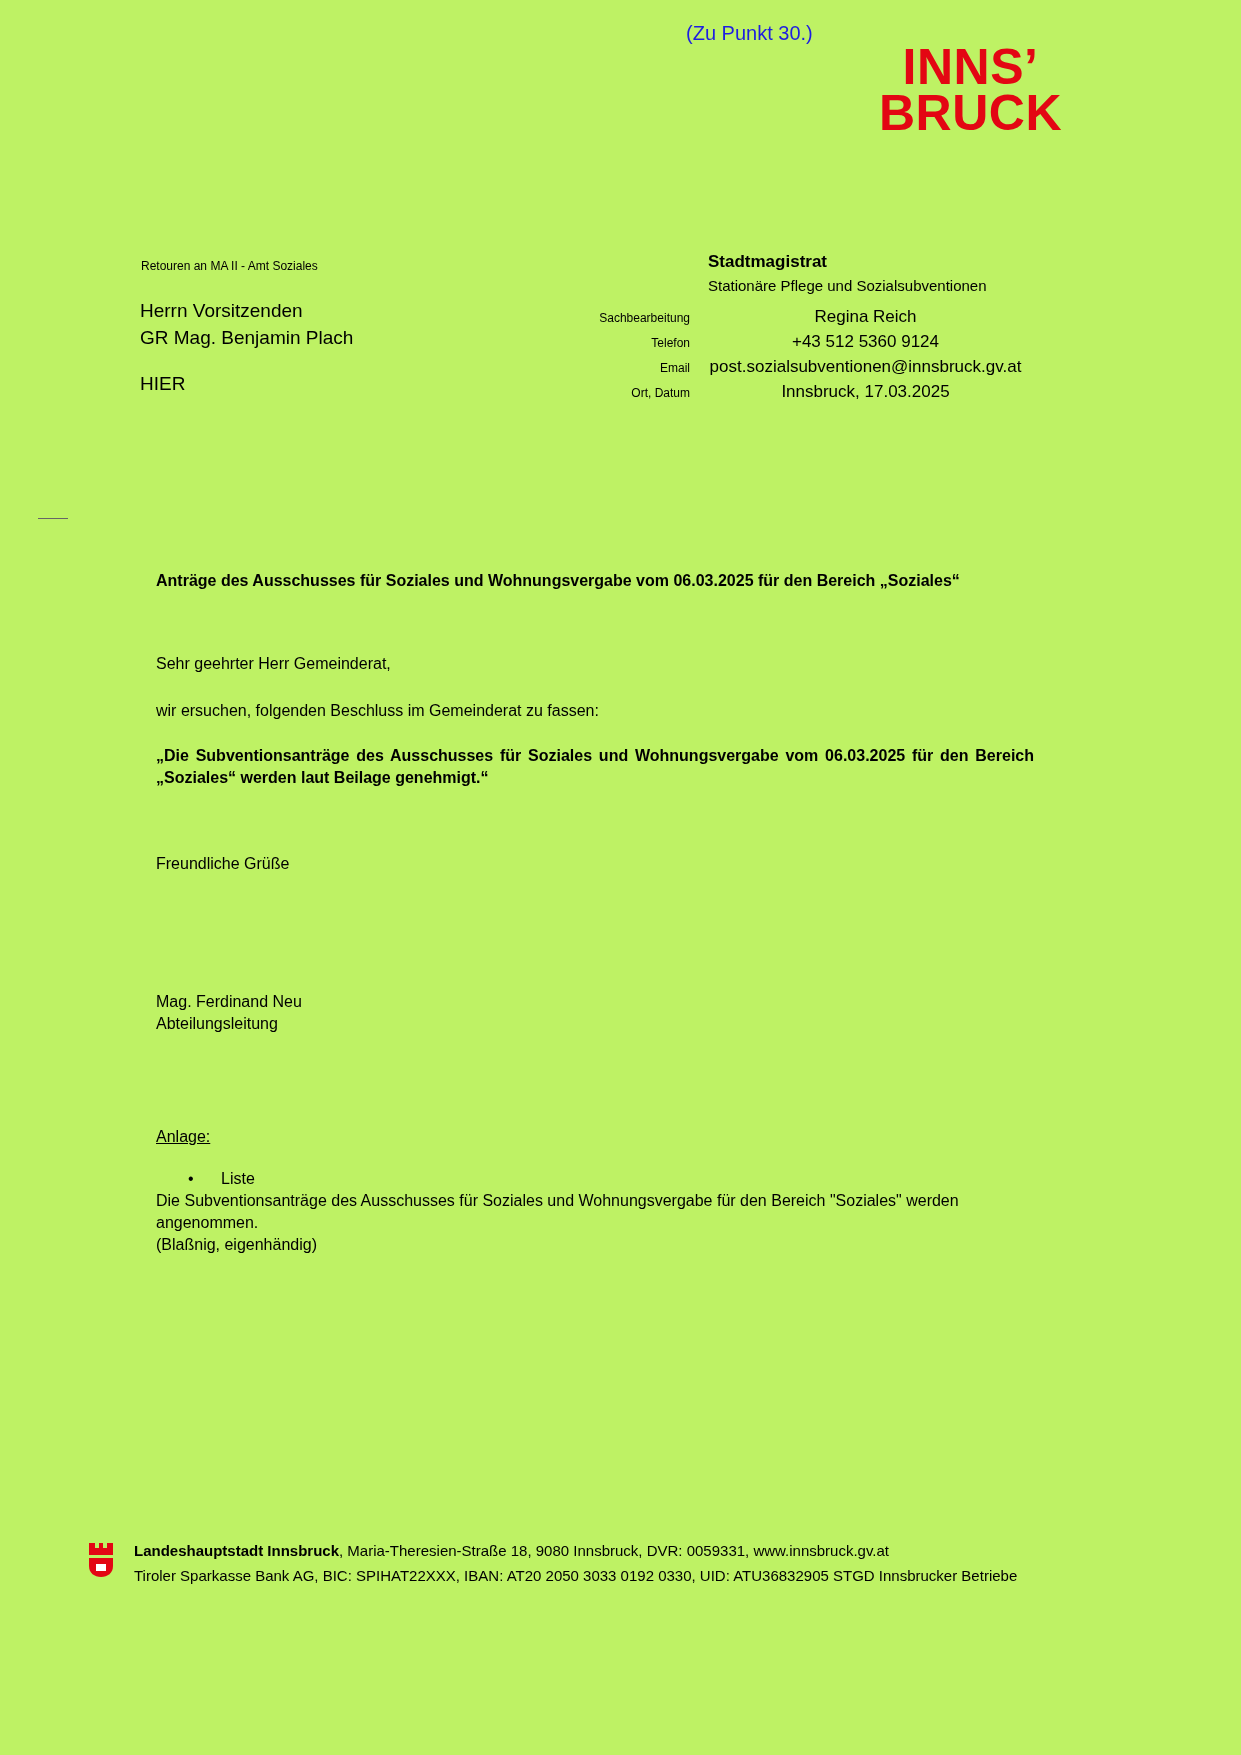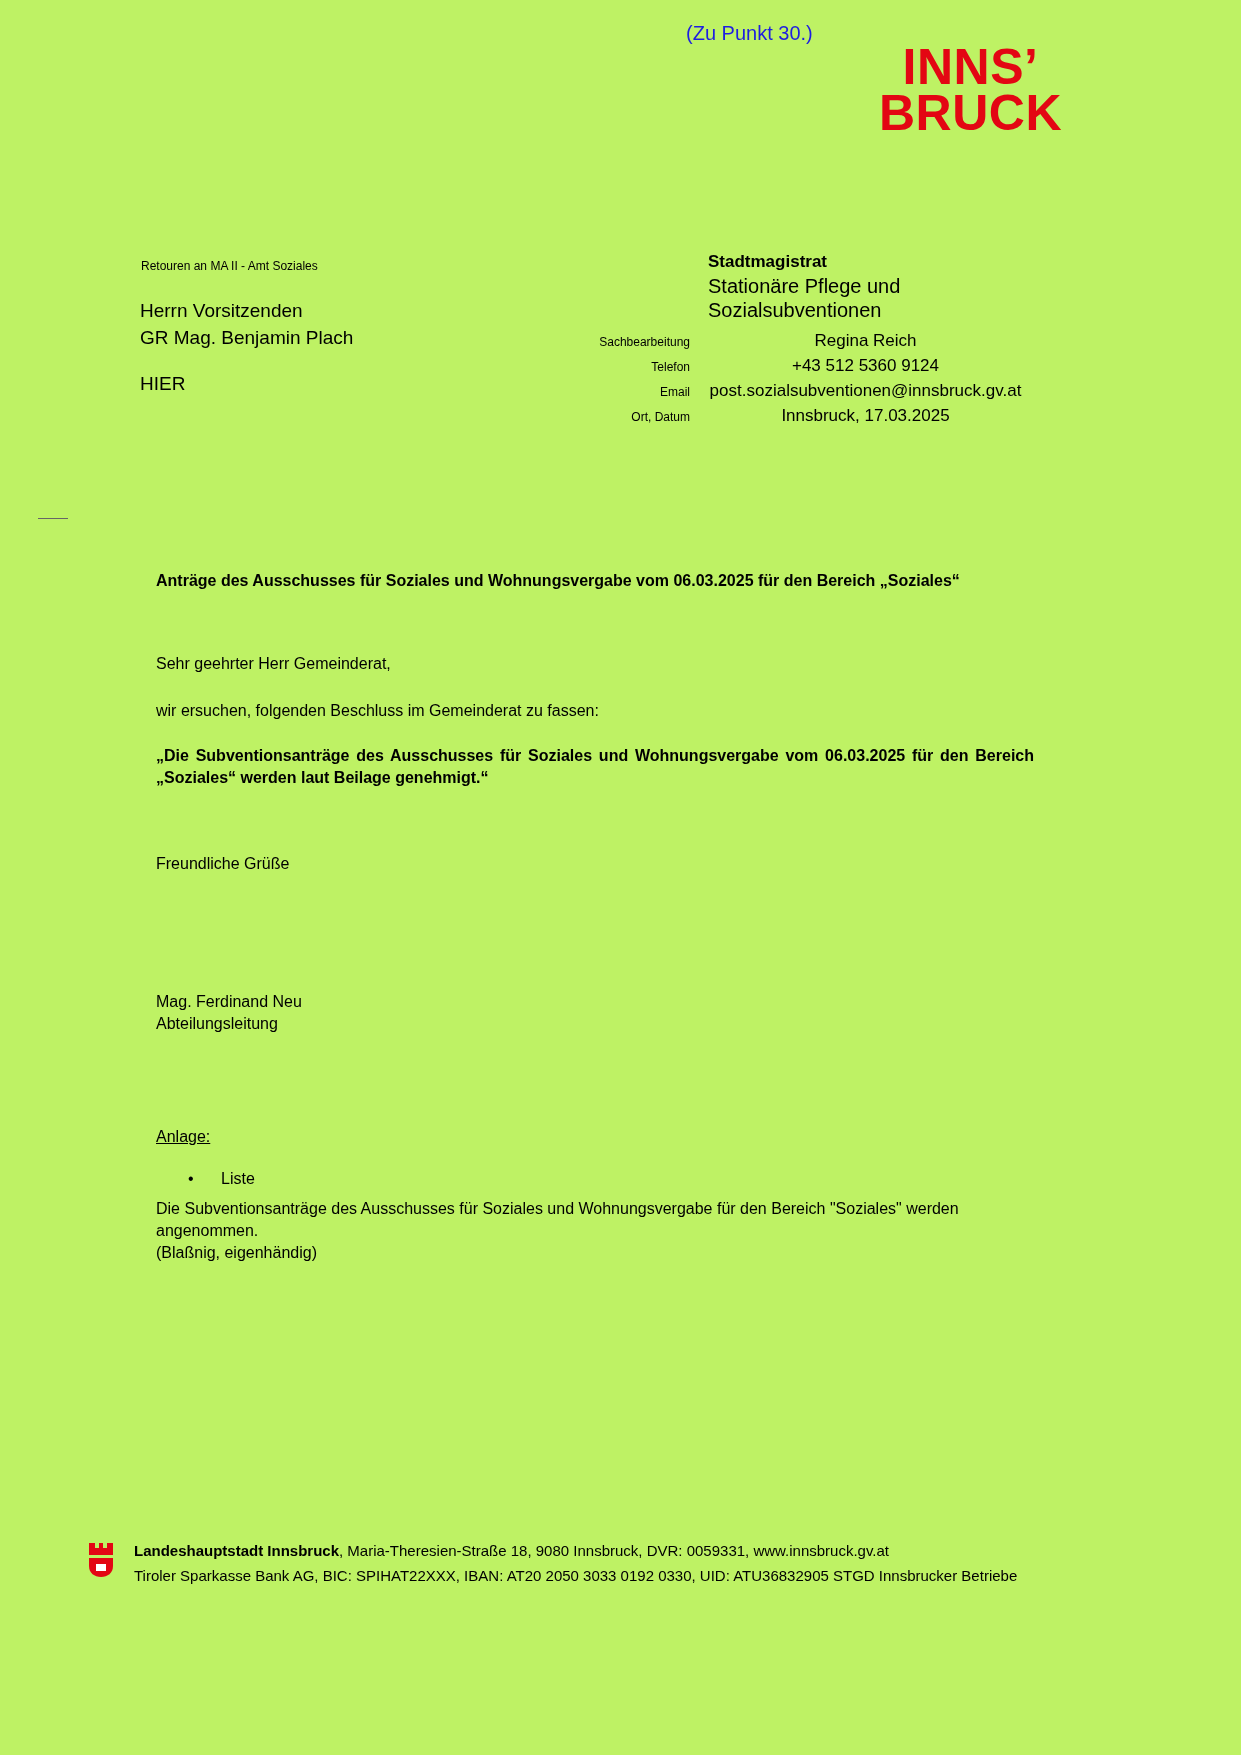--- a/index.html
+++ b/index.html
@@ -62,21 +62,21 @@
     width: 458px;
   }
   .office-title {
     margin-left: 143px;
     font-weight: bold;
     font-size: 17px;
     line-height: 24px;
   }
   .office-dept {
     margin-left: 143px;
-    font-size: 20px;
+    font-size: 15px;
     line-height: 24px;
     margin-bottom: 7px;
   }
   .office-grid {
     display: grid;
     grid-template-columns: 125px 1fr;
     column-gap: 18px;
     align-items: baseline;
   }
   .office-grid .label {
@@ -130,21 +130,21 @@
     display: flex;
   }
   .bullet-item .bullet {
     width: 33px;
     flex: 0 0 33px;
   }
   .decision-heading {
     margin-top: 46px;
     text-decoration: underline;
   }
-  .decision-text { margin-top: 8px; }
+  .decision-text { margin-top: 0; }
   .decision-note { margin-top: 0; }
 
   
   .footer {
     position: absolute;
     left: 88px;
     top: 1538px;
     width: 1090px;
     display: flex;
     align-items: flex-start;

